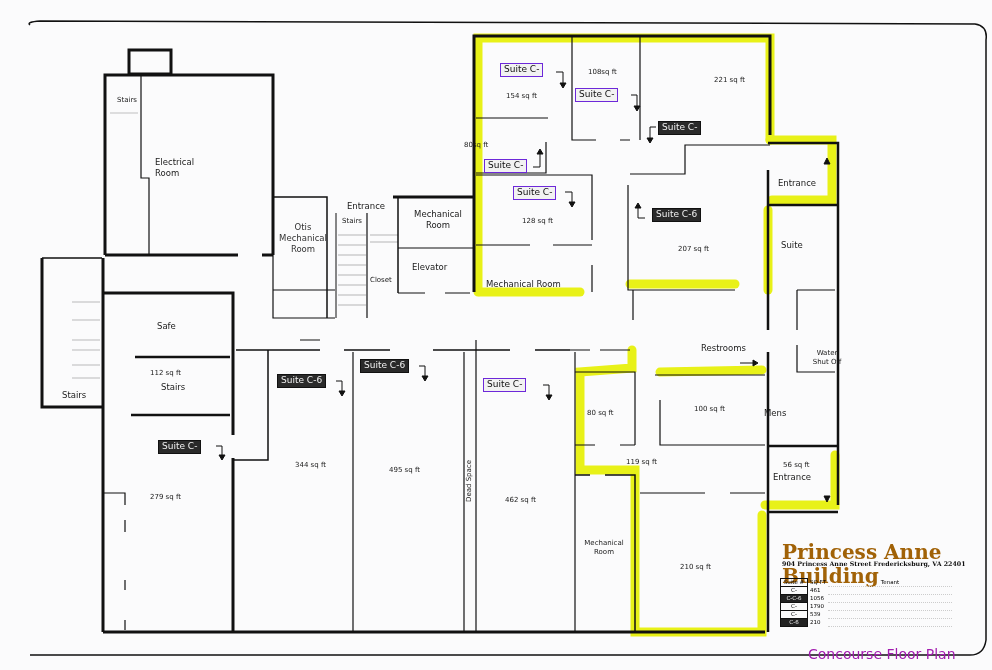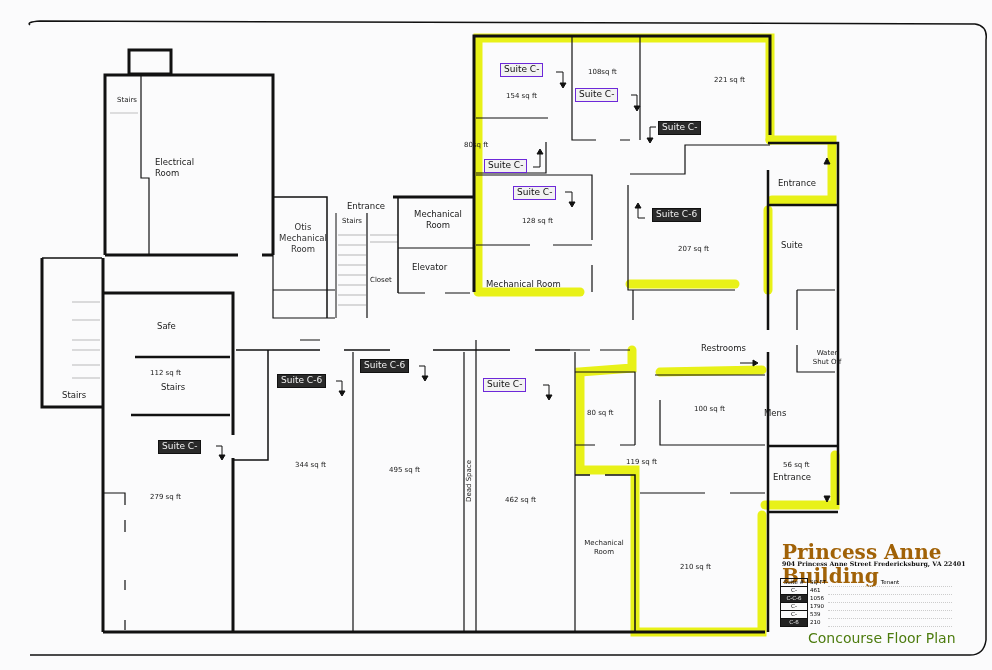--- a/index.html
+++ b/index.html
@@ -12,21 +12,21 @@
     .tag { position:absolute; font-size:9px; padding:1px 3px; border:1px solid #6d28d9; background:#f2f2f2; color:#111; white-space:nowrap; line-height:1.1; }
     .tag.dark { background:#2a2a2a; color:#f0f0f0; border-color:#111; }
     .vert { transform:rotate(-90deg); transform-origin:left top; }
     .title { position:absolute; left:782px; top:540px; font-family:"DejaVu Serif", serif; font-weight:bold; font-size:20px; color:#a16207; }
     .addr { position:absolute; left:782px; top:560px; font-family:"DejaVu Serif", serif; font-weight:bold; font-size:6.3px; color:#111; }
     .legend { position:absolute; left:780px; top:578px; font-size:5.5px; font-family:"DejaVu Sans", sans-serif; border-collapse:collapse; }
     .legend td { padding:0 2px; height:7px; line-height:7px; }
     .legend .sc { border:1px solid #111; width:22px; text-align:center; }
     .legend .sc.dark { background:#222; color:#eee; }
     .legend .ln { width:120px; border-bottom:1px dotted #ccc; }
-    .plan-name { position:absolute; left:808px; top:630px; font-size:14px; font-family:"DejaVu Sans", sans-serif; color:#4d7c0f; }
+    .plan-name { position:absolute; left:808px; top:646px; font-size:14px; font-family:"DejaVu Sans", sans-serif; color:#a21caf; }
   </style>
 </head>
 <body>
 
 <div id="sheet">
 
 <svg id="plan" width="992" height="670" viewBox="0 0 992 670">
 
   <path d="M30 25 Q26 22 40 21 L975 24 Q988 26 986 40 L986 640 Q984 655 970 655 L30 655" fill="none" stroke="#111" stroke-width="1.5"></path>
 

